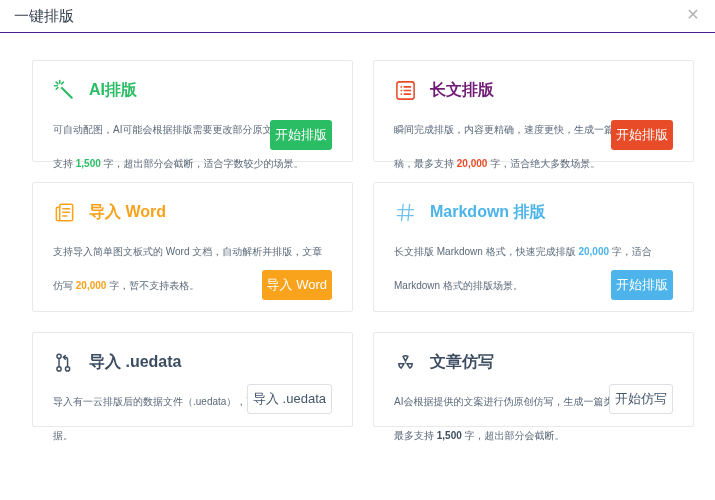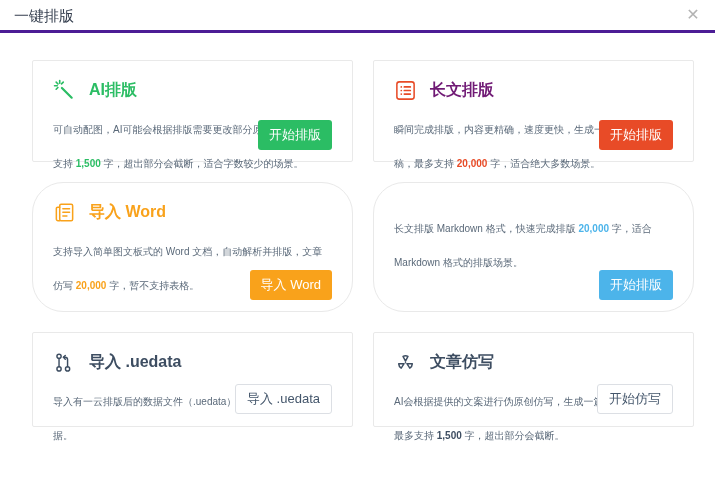--- a/index.html
+++ b/index.html
@@ -8,21 +8,21 @@
     width: 715px; height: 500px;
     background: #ffffff;
     font-family: "Liberation Sans", "DejaVu Sans", sans-serif;
     overflow: hidden;
     position: relative;
   }
   .modal-header {
     height: 33px;
     line-height: 32px;
     padding-left: 14px;
-    border-bottom: 3px solid #4c1d95;
+    border-bottom: 1px solid #4c1d95;
     position: relative;
   }
   .modal-title {
     font-size: 15px;
     color: #333d4d;
   }
   .modal-close {
     position: absolute;
     right: 10px; top: 0;
     width: 24px; height: 32px;
@@ -41,21 +41,21 @@
     row-gap: 20px;
   }
   .card {
     position: relative;
     background: #fff;
     border: 1px solid #e9e9e9;
     border-radius: 2px;
     padding: 18px 20px 0 20px;
   }
   .card.r1 { height: 102px; }
-  .card.r2 { height: 130px; border-radius: 31px; }
+  .card.r2 { height: 130px; }
   .card.r3 { height: 95px; }
   .card-head {
     display: flex;
     align-items: center;
     gap: 13px;
   }
   .icon { display: inline-flex; }
   .icon svg { width: 23px; height: 23px; display: block; }
   .card-title {
     font-size: 16px;
@@ -66,21 +66,21 @@
     font-size: 10px;
     line-height: 34px;
     color: #5a6979;
   }
   .hl { font-weight: bold; font-style: normal; }
   .btn {
     position: absolute;
     right: 20px;
     bottom: 11px;
     height: 30px;
-    padding: 0 11px;
+    padding: 0 5px;
     font-size: 13px;
     border-radius: 3px;
     border: none;
     cursor: pointer;
     font-family: inherit;
     line-height: 28px;
   }
   .btn.solid { color: #ffffff; }
   .btn.outline {
     background: #ffffff;
@@ -136,20 +136,28 @@
           <path d="M10.3 8 h7 M10.3 11.8 h7 M10.3 15.6 h4.2"></path>
         </svg>
       </span>
       <span class="card-title" style="color: rgb(249, 162, 27);">导入 Word</span>
     </div>
     <p class="card-desc"><span>支持导入简单图文板式的 Word 文档，自动解析并排版，文章仿写 </span><b class="hl" style="color: rgb(249, 162, 27);">20,000</b><span> 字，暂不支持表格。</span></p>
     <button class="btn solid" style="background: rgb(249, 162, 27);">导入 Word</button>
   </div>
 
   <div class="card r2">
+    <div class="card-head">
+      <span class="icon" style="color: rgb(76, 180, 234);">
+        <svg viewBox="0 0 24 24" fill="none" stroke="currentColor" stroke-width="1.4" stroke-linecap="round" opacity="0.8">
+          <path d="M9.6 3.5 L7.9 20.5 M16.3 3.5 L14.6 20.5 M4 9 H20.5 M3.5 15.2 H20"></path>
+        </svg>
+      </span>
+      <span class="card-title" style="color: rgb(76, 180, 234);">Markdown 排版</span>
+    </div>
     <p class="card-desc"><span>长文排版 Markdown 格式，快速完成排版 </span><b class="hl" style="color: rgb(76, 180, 234);">20,000</b><span> 字，适合 Markdown 格式的排版场景。</span></p>
     <button class="btn solid" style="background: rgb(76, 180, 234);">开始排版</button>
   </div>
 
   <div class="card r3">
     <div class="card-head">
       <span class="icon" style="color: rgb(61, 77, 97);">
         <svg viewBox="0 0 24 24" fill="none" stroke="currentColor" stroke-width="1.5" stroke-linecap="round" stroke-linejoin="round">
           <circle cx="6.3" cy="5.5" r="2.2"></circle>
           <circle cx="6.3" cy="18.7" r="2.2"></circle>

